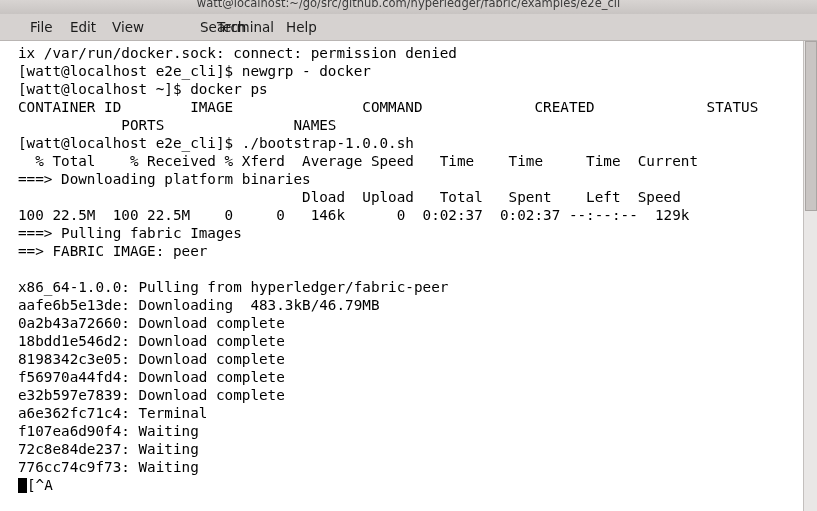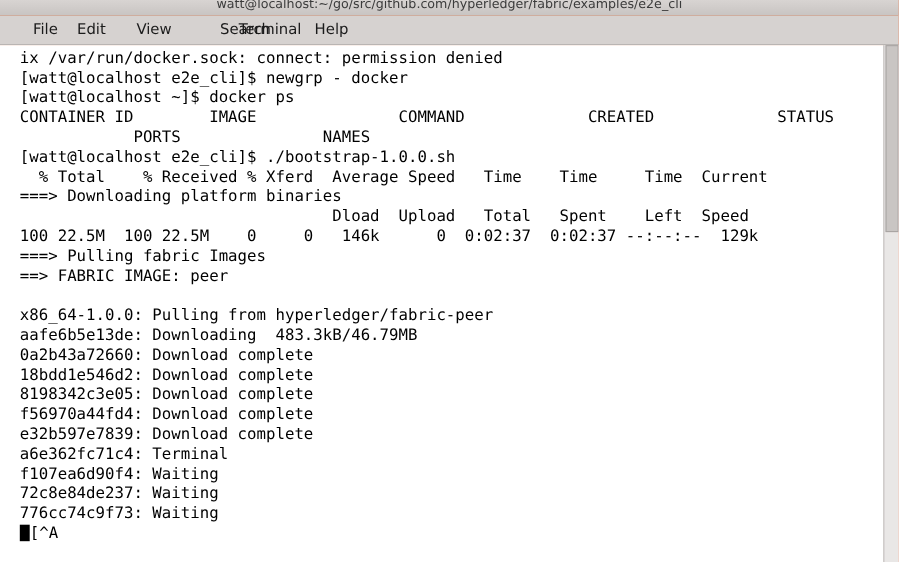--- a/index.html
+++ b/index.html
@@ -10,21 +10,21 @@
   body {
     font-family: "DejaVu Sans", sans-serif;
     width: 817px;
     height: 511px;
     overflow: hidden;
   }
   #app {
     position: relative;
     width: 817px;
     height: 511px;
-    background: #c2410c;
+    background: #3b82f6;
     box-sizing: border-box;
   }
   
   .titlebar {
     position: absolute;
     top: 0; left: 0;
     width: 817px;
     height: 14px;
     background: linear-gradient(to bottom, #d8d4d2, #c8c4c2);
     overflow: hidden;
@@ -128,21 +128,21 @@
 
 <div id="app">
 
   <div class="titlebar">
     <div class="title">watt@localhost:~/go/src/github.com/hyperledger/fabric/examples/e2e_cli</div>
   </div>
 
   <div class="menubar">
     <div class="menu-item" style="left:24px;">File</div>
     <div class="menu-item" style="left:64px;">Edit</div>
-    <div class="menu-item" style="left:118px;text-align:right;">View</div>
+    <div class="menu-item" style="left:106px;text-align:right;">View</div>
     <div class="menu-item" style="left:151px;margin-left:43px;">Search</div>
     <div class="menu-item" style="left:211px;">Terminal</div>
     <div class="menu-item" style="left:280px;">Help</div>
   </div>
 
   <div class="terminal">
     <div class="term-inner">
       <div class="line">ix /var/run/docker.sock: connect: permission denied</div>
       <div class="line">[watt@localhost e2e_cli]$ newgrp - docker</div>
       <div class="line">[watt@localhost ~]$ docker ps</div>

